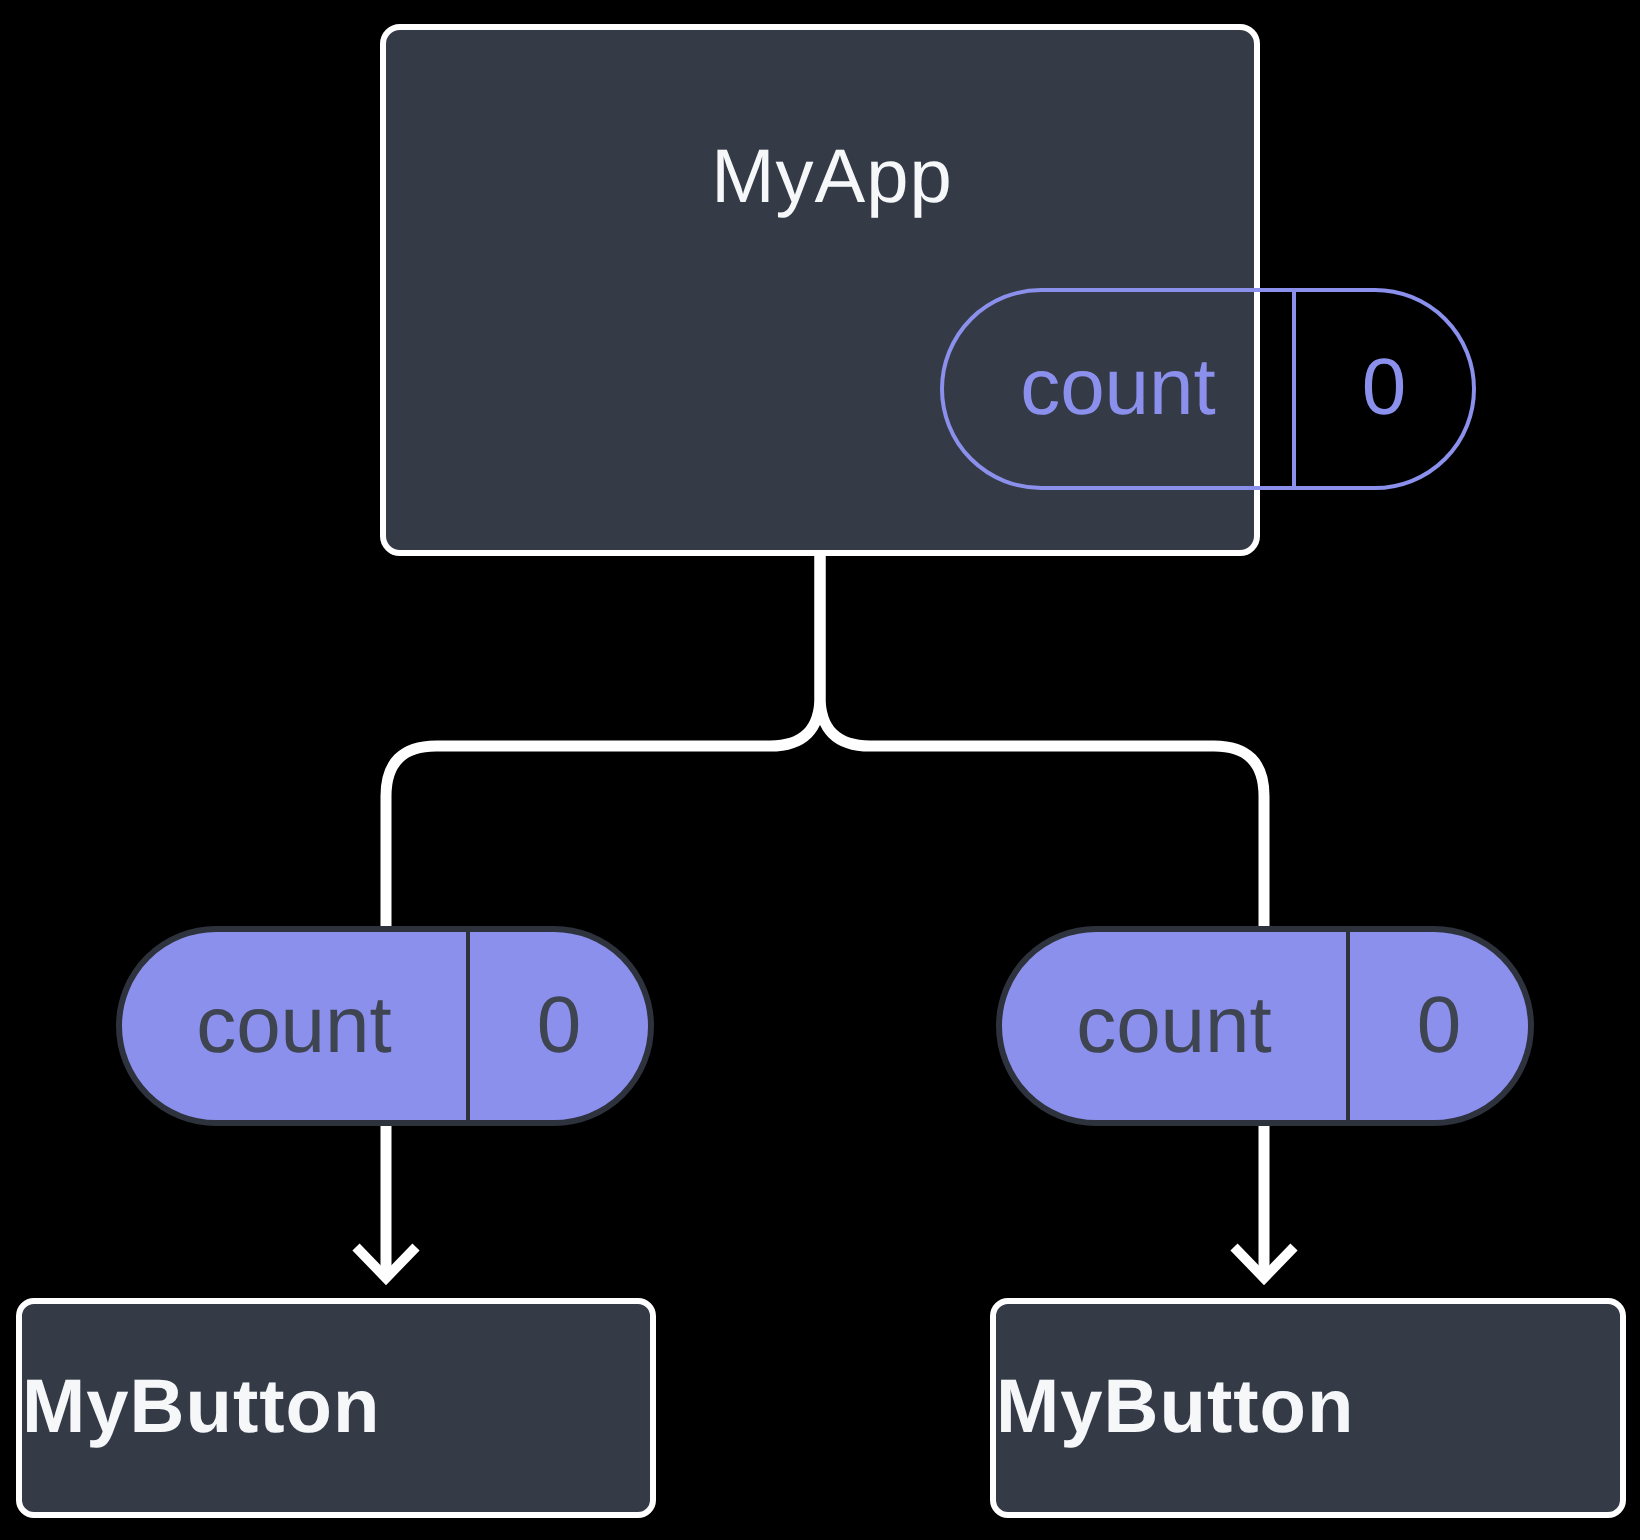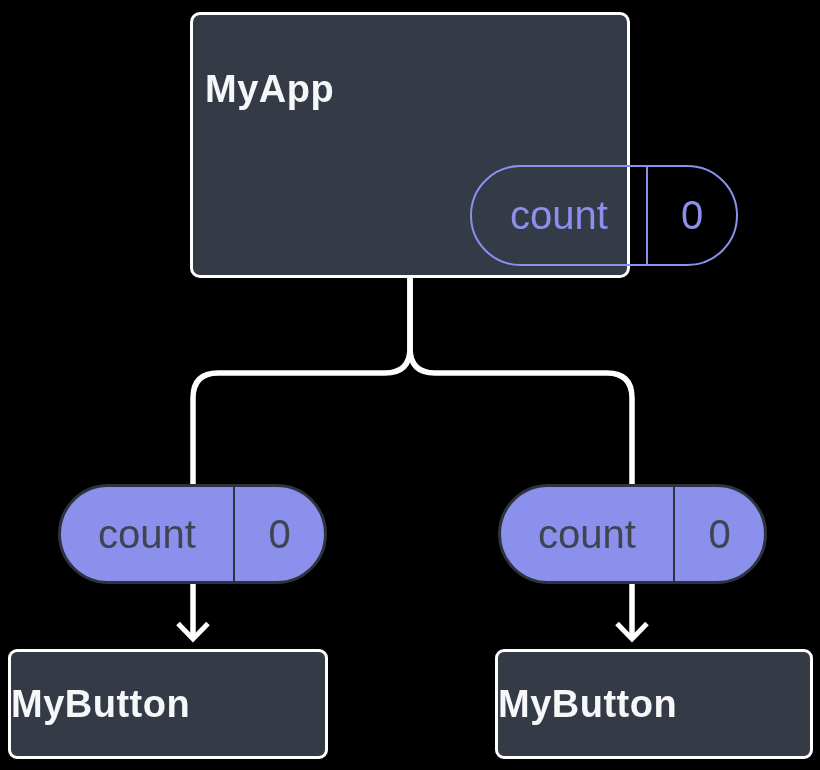--- a/index.html
+++ b/index.html
@@ -40,23 +40,23 @@
     color: var(--node-text, #F6F7F9);
   }
   .node-app {
     left: 190px; top: 12px;
     width: 440px; height: 266px;
     border-radius: 10px;
   }
   .node-app .node-title {
     position: absolute;
     left: 12px; right: 0; top: 53px;
-    text-align: left;
+    text-align: center;
     font-size: 38px;
-    font-weight: 700;
+    font-weight: 400;
     letter-spacing: 0.5px;
   }
   .node-button {
     border-radius: 9px;
     display: flex;
     align-items: center;
     justify-content: flex-start;
   }
   .node-button .node-title {
     font-size: 38px;
@@ -66,21 +66,20 @@
   .node-button-left  { left: 8px;   top: 649px; width: 320px; height: 110px; }
   .node-button-right { left: 495px; top: 649px; width: 318px; height: 110px; }
   .pill {
     position: absolute;
     box-sizing: border-box;
     display: flex;
     align-items: stretch;
     border-radius: 60px;
     font-size: 40px;
     font-weight: 400;
-    margin-top: 21px;
   }
   .pill .pill-name {
     width: 174px;
     display: flex;
     align-items: center;
     justify-content: center;
   }
   .pill .pill-value {
     flex: 1;
     display: flex;

